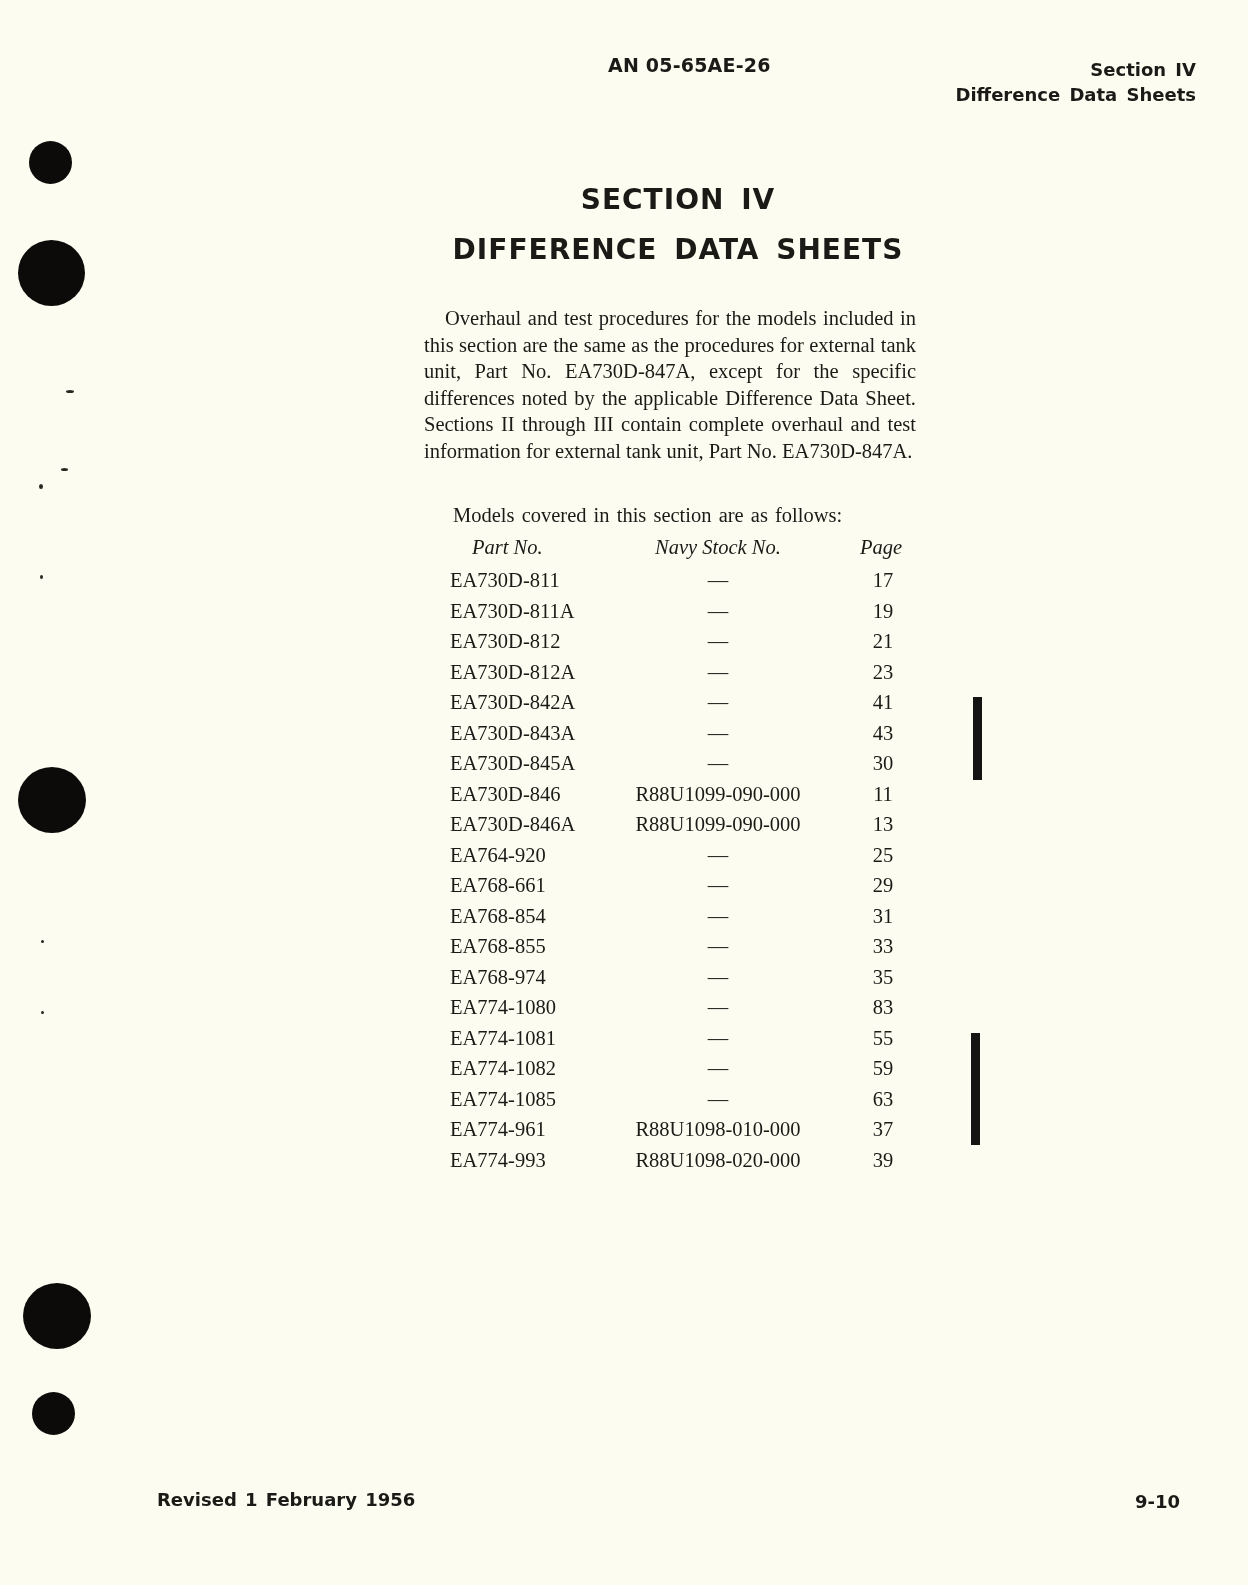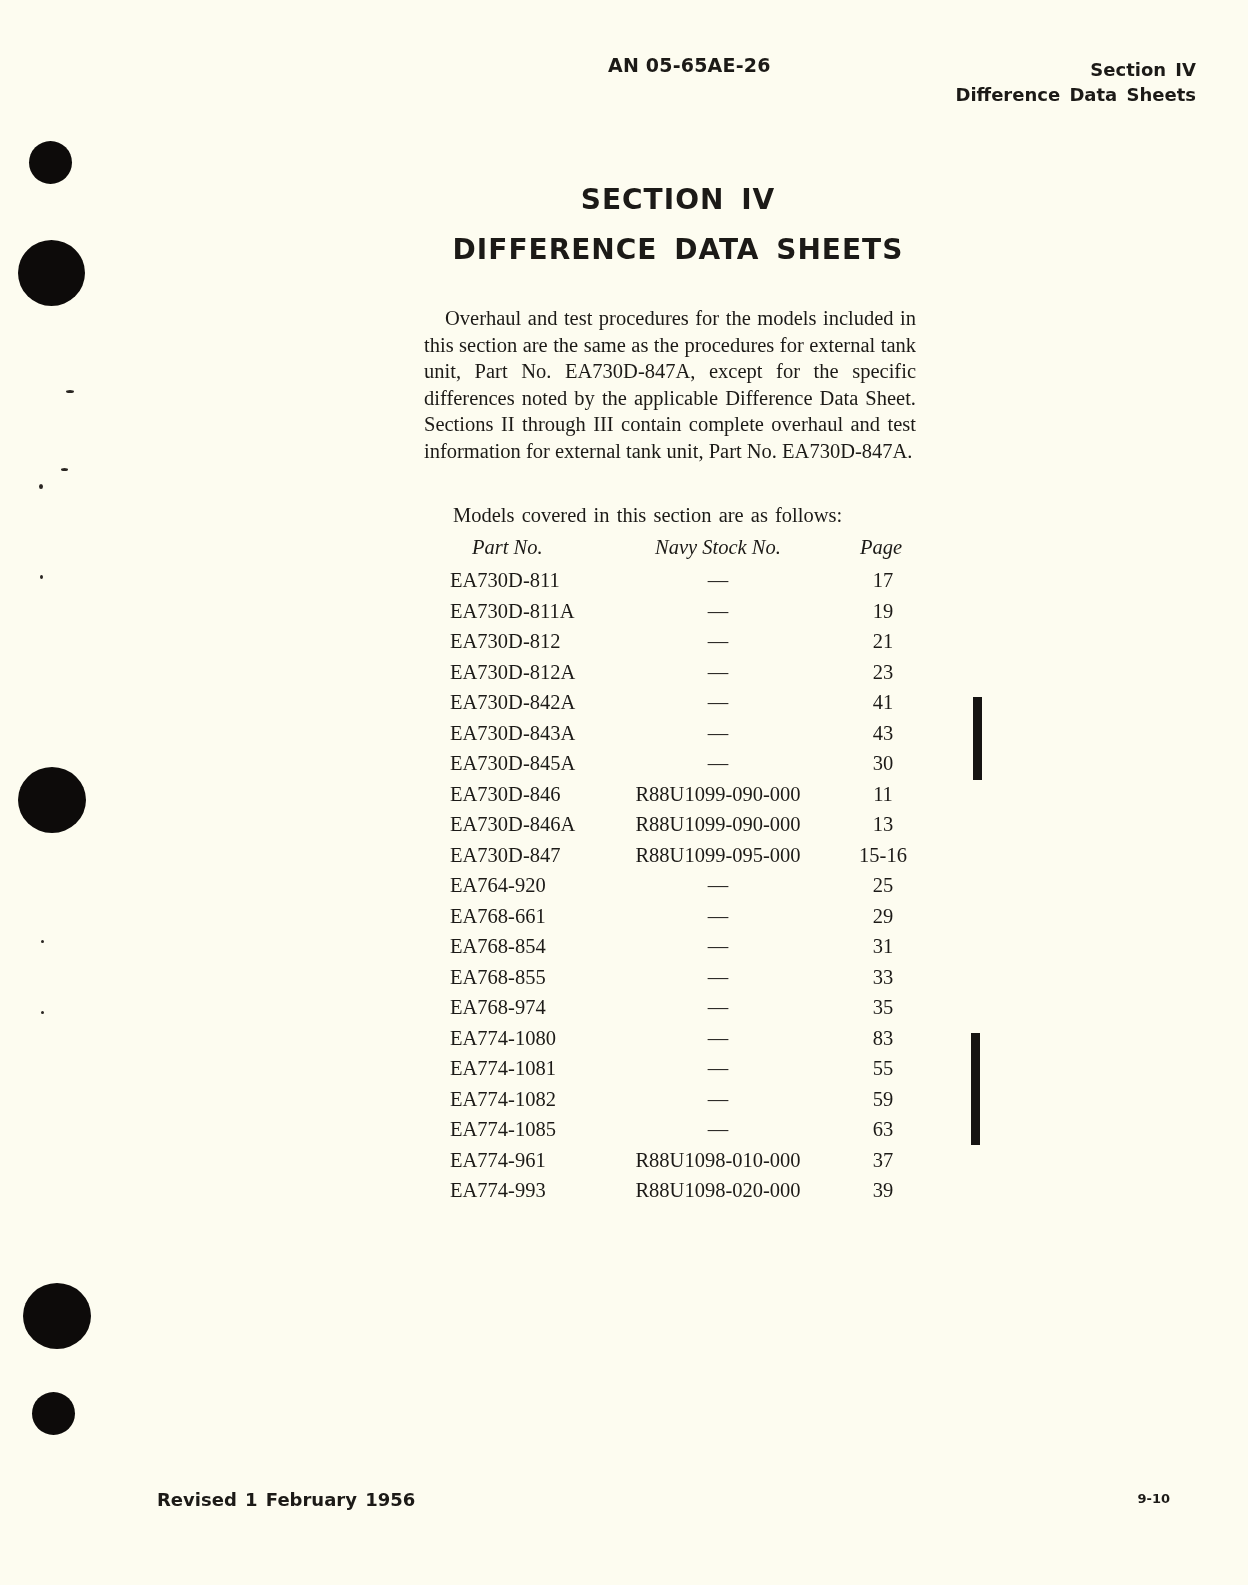--- a/index.html
+++ b/index.html
@@ -25,21 +25,21 @@
   .tbl .row { position: relative; height: 30.5px; }
   .tbl .c1 { position: absolute; left: 10px; top: 0; white-space: nowrap; }
   .tbl .c2 { position: absolute; left: 178px; width: 200px; text-align: center; top: 0; white-space: nowrap; }
   .tbl .c3 { position: absolute; left: 408px; width: 70px; text-align: center; top: 0; white-space: nowrap; }
   .tbl .head { font-style: italic; height: 33px; }
   .tbl .head .c1 { left: 32px; }
   .tbl .head .c3 { left: 406px; }
   .hole { position: absolute; background: #0d0b0a; border-radius: 50%; }
   .bar { position: absolute; background: #161412; }
   .footer-left { left: 157px; top: 1489px; font-size: 18px; word-spacing: 2px; }
-  .footer-right { right: 78px; top: 1491px; font-size: 13px; }
+  .footer-right { right: 68px; top: 1491px; font-size: 18px; }
   .speck { position: absolute; background: #2a2622; border-radius: 50%; }
 </style>
 </head>
 <body>
 
 <div class="hole" style="left:29px;top:141px;width:43px;height:43px;"></div>
 <div class="hole" style="left:18px;top:240px;width:67px;height:66px;"></div>
 <div class="hole" style="left:18px;top:767px;width:68px;height:66px;"></div>
 <div class="hole" style="left:23px;top:1283px;width:68px;height:66px;"></div>
 <div class="hole" style="left:32px;top:1392px;width:43px;height:43px;"></div>
@@ -109,25 +109,20 @@
       <span class="c1">EA730D-846</span>
       <span class="c2">R88U1099-090-000</span>
       <span class="c3">11</span>
     </div>
   <div class="row">
       <span class="c1">EA730D-846A</span>
       <span class="c2">R88U1099-090-000</span>
       <span class="c3">13</span>
     </div>
   <div class="row">
-      <span class="c1">EA730D-847</span>
-      <span class="c2">R88U1099-095-000</span>
-      <span class="c3">15-16</span>
-    </div>
-  <div class="row">
       <span class="c1">EA764-920</span>
       <span class="c2">—</span>
       <span class="c3">25</span>
     </div>
   <div class="row">
       <span class="c1">EA768-661</span>
       <span class="c2">—</span>
       <span class="c3">29</span>
     </div>
   <div class="row">

